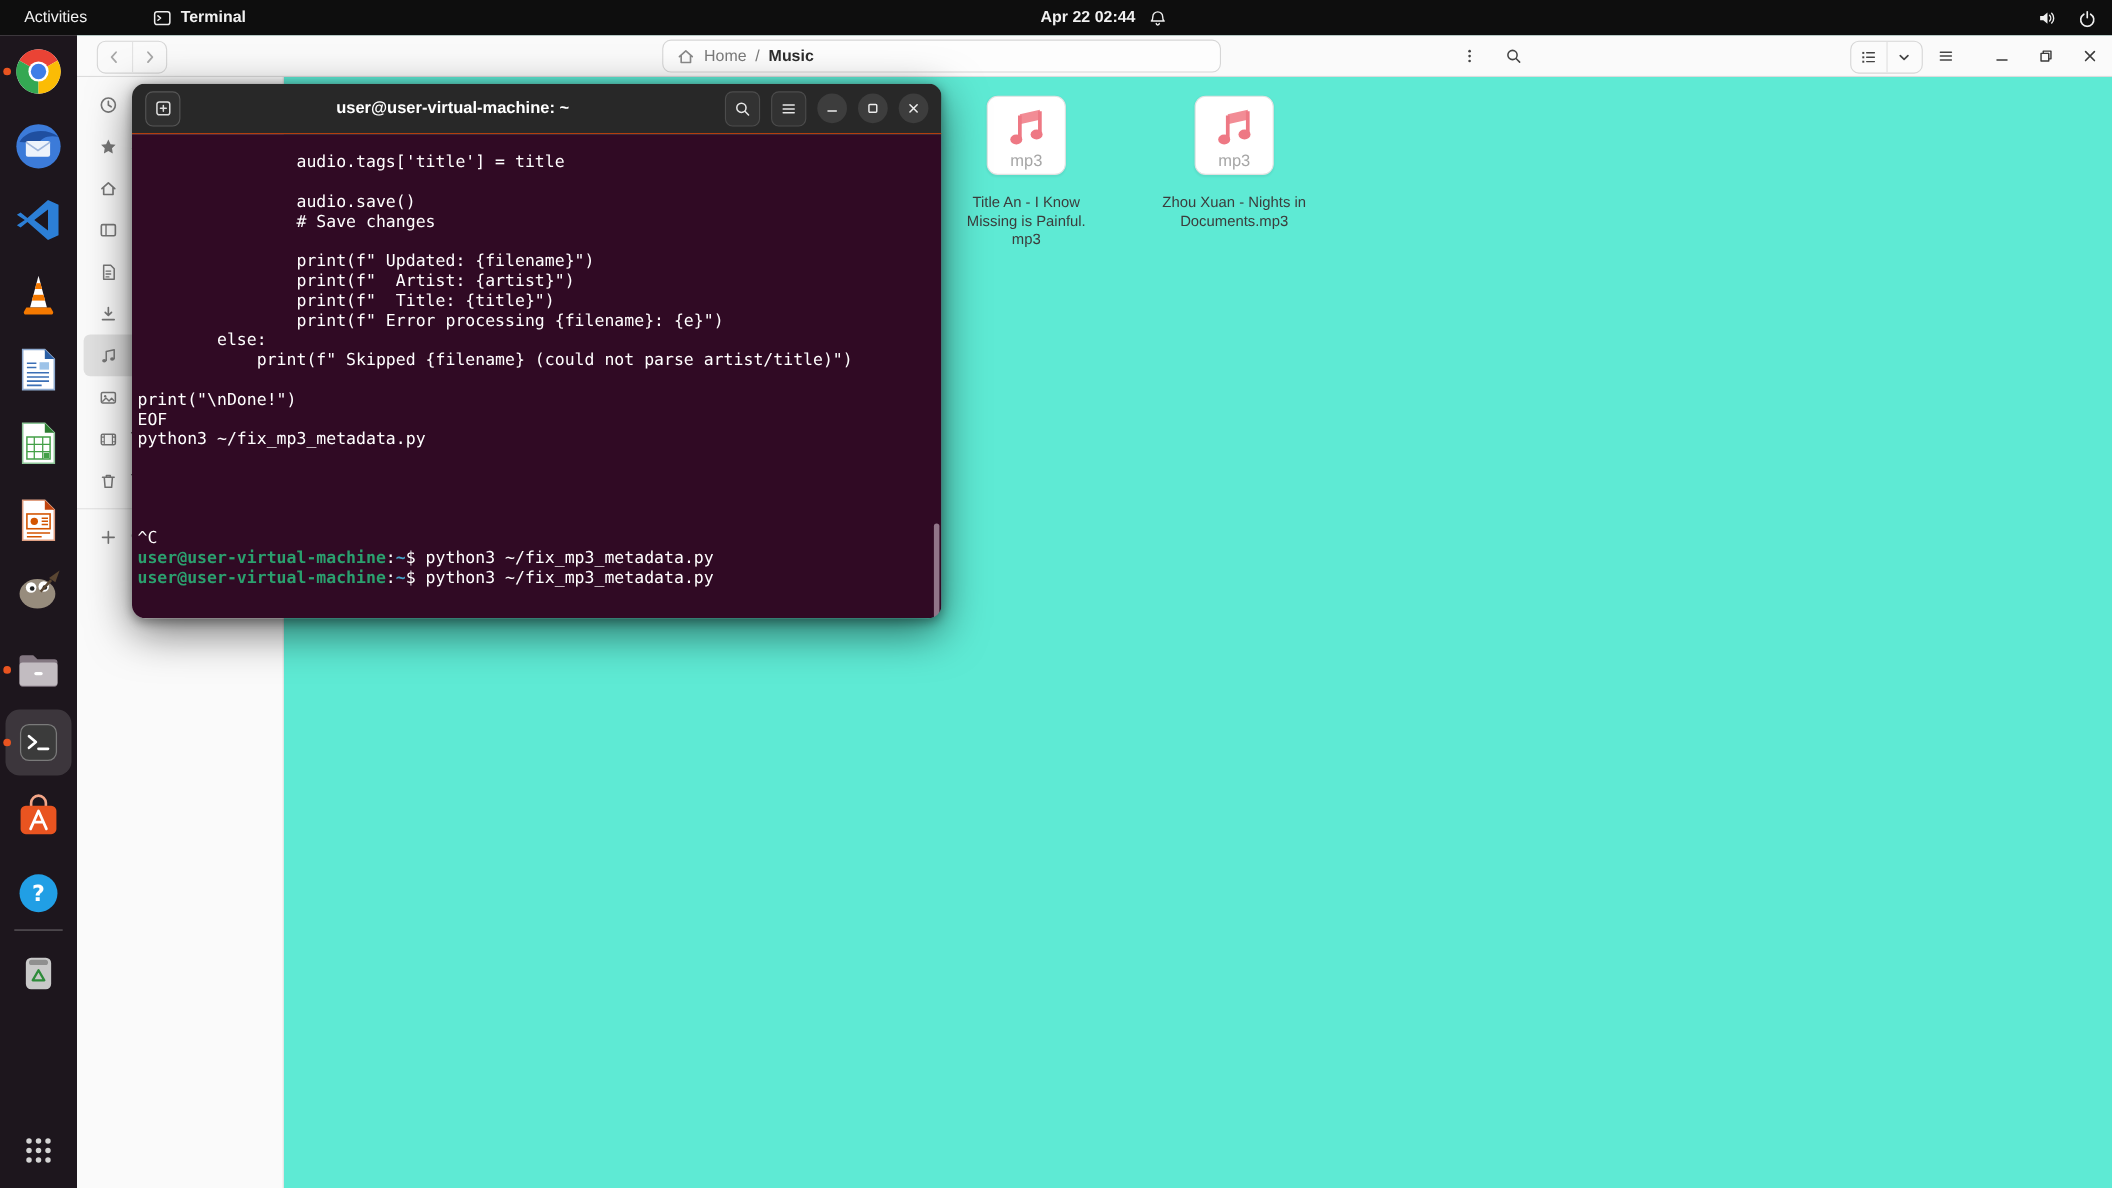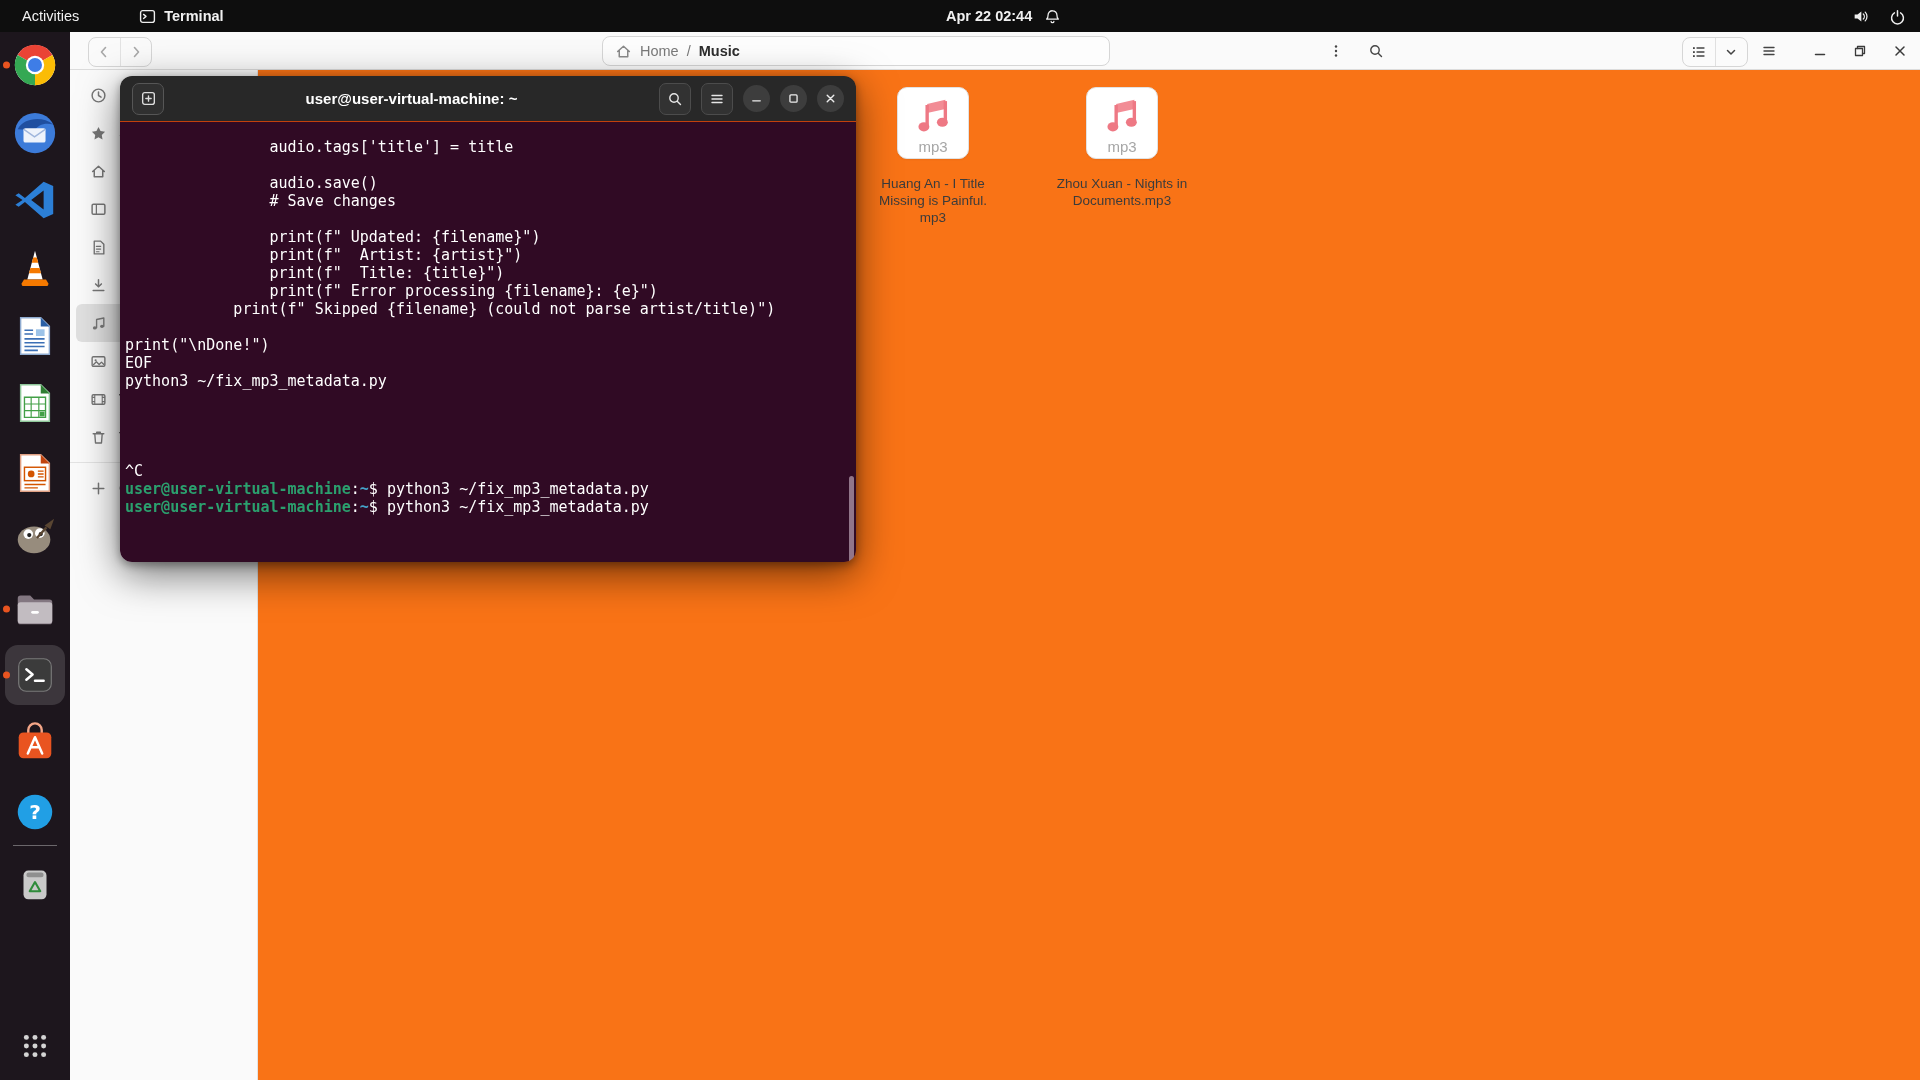--- a/index.html
+++ b/index.html
@@ -17,21 +17,21 @@
 
   
   .dock{position:absolute;left:0;top:32px;width:70px;height:1048px;background:#1d161d;z-index:30;}
   .dock-item{position:absolute;left:11px;width:48px;height:48px;display:flex;align-items:center;justify-content:center;}
   .dock-item svg{width:46px;height:46px;display:block;}
   .dock-focus-bg{position:absolute;left:5px;width:60px;height:60px;border-radius:13px;background:rgba(255,255,255,.14);}
   .dock-dot{position:absolute;left:3px;top:50%;transform:translateY(-50%);width:7px;height:7px;border-radius:50%;background:var(--running-dot,#E95420);}
   .dock-sep{position:absolute;left:13px;top:813px;width:44px;height:1px;background:rgba(255,255,255,.35);}
 
   
-  .fwin{position:absolute;left:70px;top:32px;width:1850px;height:1048px;background:#f97316;z-index:5;}
+  .fwin{position:absolute;left:70px;top:32px;width:1850px;height:1048px;background:#5eead4;z-index:5;}
   .ftb{position:absolute;left:0;top:0;width:100%;height:38px;background:#fafafa;border-bottom:1px solid #dcdcdc;box-sizing:border-box;}
   .navgrp{position:absolute;left:18px;top:5px;height:28px;width:62px;display:flex;border:1px solid #d6d6d6;border-radius:8px;background:#fafafa;overflow:hidden;}
   .navgrp button{flex:1;border:0;background:transparent;display:flex;align-items:center;justify-content:center;padding:0;}
   .navgrp button + button{border-left:1px solid #e3e3e3;}
   .pathbar{position:absolute;left:532px;top:4px;width:508px;height:30px;border:1px solid #d6d6d6;border-radius:8px;background:#fdfdfd;
            display:flex;align-items:center;gap:8px;padding:0 12px;box-sizing:border-box;font-size:14.5px;color:#7a7a7a;}
   .crumb-cur{color:#2d2d2d;font-weight:bold;}
   .ftb .tbtn{position:absolute;top:5px;height:28px;border:0;background:transparent;display:flex;align-items:center;justify-content:center;padding:0;}
   .bordered{border:1px solid #d6d6d6;border-radius:8px;background:#fbfbfb;}
   .viewgrp{position:absolute;left:1612px;top:5px;height:28px;width:64px;display:flex;border:1px solid #d6d6d6;border-radius:8px;background:#fbfbfb;overflow:hidden;}
@@ -460,21 +460,21 @@
             <svg viewBox="0 0 40 40">
               <path d="M15.5 9.2L29.5 6v7l-14 3.2z" fill="#F28C95"></path>
               <path d="M15.5 10v16" stroke="#EE7884" stroke-width="2.6"></path>
               <path d="M29.5 7v15.5" stroke="#EE7884" stroke-width="2.6"></path>
               <ellipse cx="13" cy="26.8" rx="4.2" ry="3.5" fill="#EE7884"></ellipse>
               <ellipse cx="27.2" cy="23.3" rx="4.2" ry="3.5" fill="#EE7884"></ellipse>
             </svg>
             <span class="mp3badge">mp3</span>
           </div>
           <div class="flabel">
-            <div>Huang An - I Title</div>
+            <div>Title An - I Know</div>
             <div>Missing is Painful.</div>
             <div>mp3</div>
           </div>
         </div>
         <div class="fgrid-cell" style="left: 972px; top: 55px;">
           <div class="mp3box">
             <svg viewBox="0 0 40 40">
               <path d="M15.5 9.2L29.5 6v7l-14 3.2z" fill="#F28C95"></path>
               <path d="M15.5 10v16" stroke="#EE7884" stroke-width="2.6"></path>
               <path d="M29.5 7v15.5" stroke="#EE7884" stroke-width="2.6"></path>
@@ -533,20 +533,21 @@
       <div class="term-scroll"></div>
     <div class="tline">                audio.tags['title'] = title</div>
         <div class="tline"> </div>
         <div class="tline">                audio.save()</div>
         <div class="tline">                # Save changes</div>
         <div class="tline"> </div>
         <div class="tline">                print(f" Updated: {filename}")</div>
         <div class="tline">                print(f"  Artist: {artist}")</div>
         <div class="tline">                print(f"  Title: {title}")</div>
         <div class="tline">                print(f" Error processing {filename}: {e}")</div>
+        <div class="tline">        else:</div>
         <div class="tline">            print(f" Skipped {filename} (could not parse artist/title)")</div>
         <div class="tline"> </div>
         <div class="tline">print("\nDone!")</div>
         <div class="tline">EOF</div>
         <div class="tline">python3 ~/fix_mp3_metadata.py</div>
         <div class="tline"> </div>
         <div class="tline"> </div>
         <div class="tline"> </div>
         <div class="tline"> </div>
         <div class="tline">^C</div>

